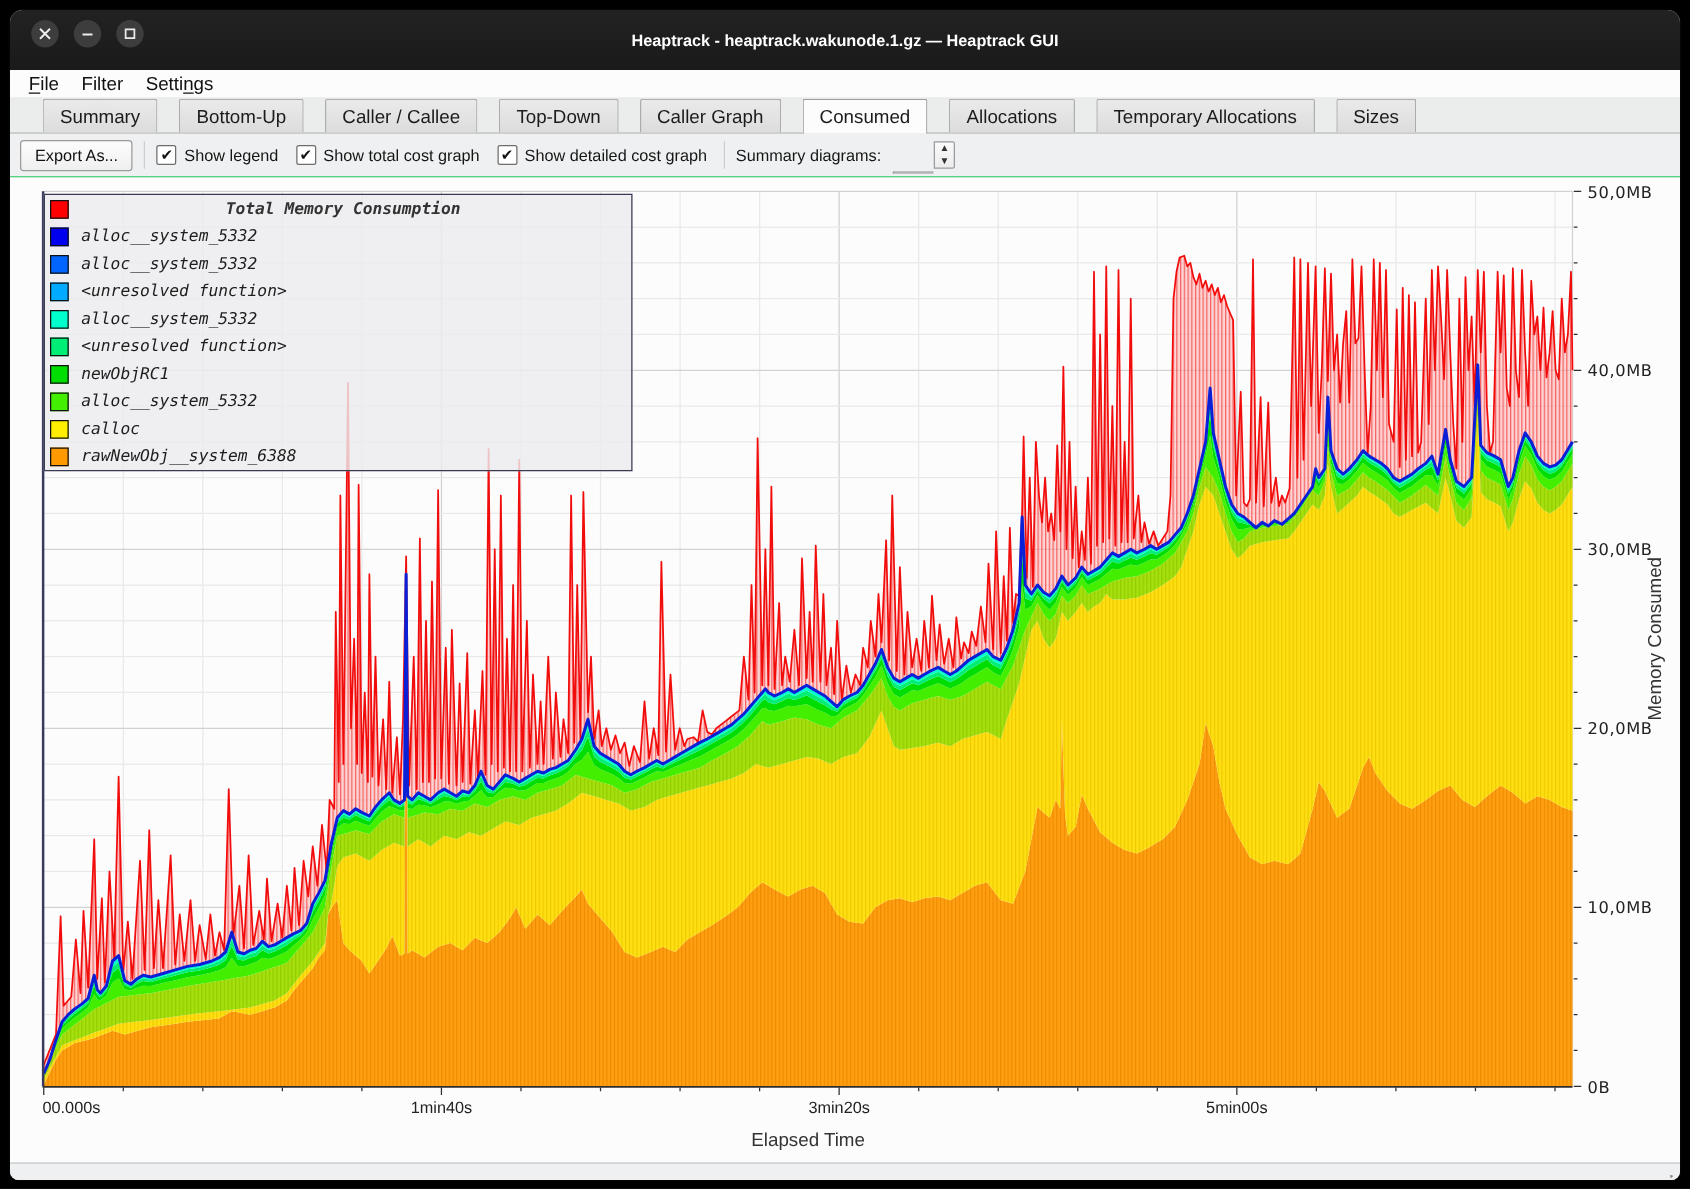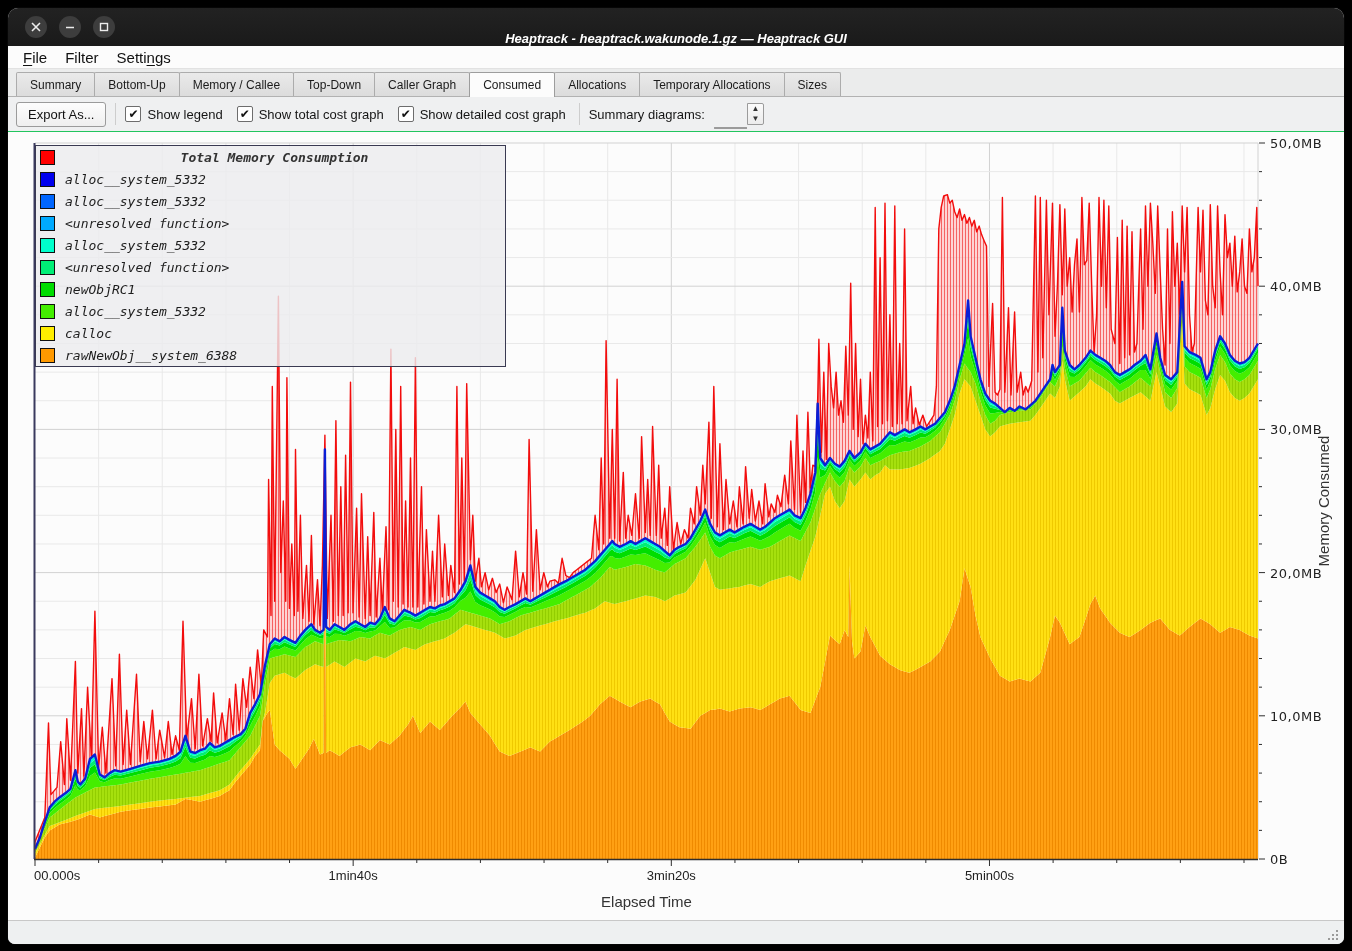--- a/index.html
+++ b/index.html
@@ -1,32 +1,32 @@
 <!DOCTYPE html>
 <html><head>
 <meta charset="utf-8">
 <style>
   html,body{margin:0;padding:0;background:#000;width:1352px;height:951px;overflow:hidden;
     font-family:"Liberation Sans",sans-serif;-webkit-font-smoothing:antialiased;}
   .window{position:absolute;left:8px;top:8px;width:1336px;height:936px;background:#eff0f1;
     border-radius:10px 10px 7px 7px;overflow:hidden;box-shadow:0 0 0 1px #060606;}
   
-  .titlebar{height:38px;background:linear-gradient(#222,#1a1a1a);position:relative;display:flex;align-items:flex-end;font-style:italic;}
+  .titlebar{height:48px;background:linear-gradient(#222,#1a1a1a);position:relative;display:flex;align-items:center;}
   .tb-btn{position:absolute;top:8px;width:22px;height:22px;border-radius:50%;background:#3d3d3d;
     color:#ececec;display:flex;align-items:center;justify-content:center;font-size:12px;cursor:default;}
   .tb-btn svg{display:block}
   .title{width:100%;text-align:center;color:#fff;font-weight:bold;font-size:13px;}
   
   .menubar{height:22px;background:#fcfcfc;border-bottom:1px solid #e2e2e2;display:flex;align-items:center;padding-left:6px;font-size:15px;color:#111;}
   .mi{padding:2px 9px;}
   .mi u{text-underline-offset:2px;}
   
   .tabbar{height:27px;background:#ebecec;display:flex;align-items:flex-end;padding-left:8px;border-bottom:1px solid #b2b2b2;}
-  .tab{font-size:12px;color:#1b1b1b;padding:5px 13px 4px 13px;background:linear-gradient(#eaeaea,#dcdcdc);
-    border:1px solid #acacac;border-bottom:none;margin-right:-1px;border-radius:2px 2px 0 0;white-space:nowrap;}
+  .tab{font-size:15px;color:#1b1b1b;padding:5px 13px 4px 13px;background:linear-gradient(#eaeaea,#dcdcdc);
+    border:1px solid #acacac;border-bottom:none;margin-right:-1px;border-radius:2px 2px 0 0;white-space:nowrap;margin-left:18px;}
   .tab.active{background:#fcfcfc;position:relative;z-index:2;margin-bottom:-1px;padding-bottom:5px;border-color:#9d9d9d;}
   
   .toolbar{height:34px;background:#eff0f1;border-bottom:1px solid #22c55e;display:flex;align-items:center;padding:0 8px;gap:9px;font-size:13px;color:#151515;}
   .btn{font-family:"Liberation Sans",sans-serif;font-size:13px;color:#111;padding:4px 11px;
     background:linear-gradient(#fdfdfd,#efefef);border:1px solid #9b9b9b;border-radius:3px;}
   .sep{width:1px;height:22px;background:#cdcdcd;}
   .cbwrap{display:inline-flex;align-items:center;margin-right:4px;}
   .cb{display:inline-block;width:14px;height:14px;border:1px solid #6d6d6d;background:#fff;border-radius:2px;
     font-size:12px;line-height:14px;text-align:center;color:#111;margin-right:6px;}
   .spin{display:inline-flex;align-items:stretch;height:22px;}
@@ -79,21 +79,21 @@
 
   <div class="menubar" id="menubar">
       <span class="mi"><u>F</u>ile</span>
       <span class="mi">Filter</span>
       <span class="mi">Setti<u>n</u>gs</span>
     </div>
 
   <div class="tabbar" id="tabbar">
       <span class="tab">Summary</span>
       <span class="tab">Bottom-Up</span>
-      <span class="tab">Memory / Callee</span>
+      <span class="tab">Caller / Callee</span>
       <span class="tab">Top-Down</span>
       <span class="tab">Caller Graph</span>
       <span class="tab active">Consumed</span>
       <span class="tab">Allocations</span>
       <span class="tab">Temporary Allocations</span>
       <span class="tab">Sizes</span>
     </div>
 
   <div class="toolbar">
     <button class="btn">Export As...</button>

